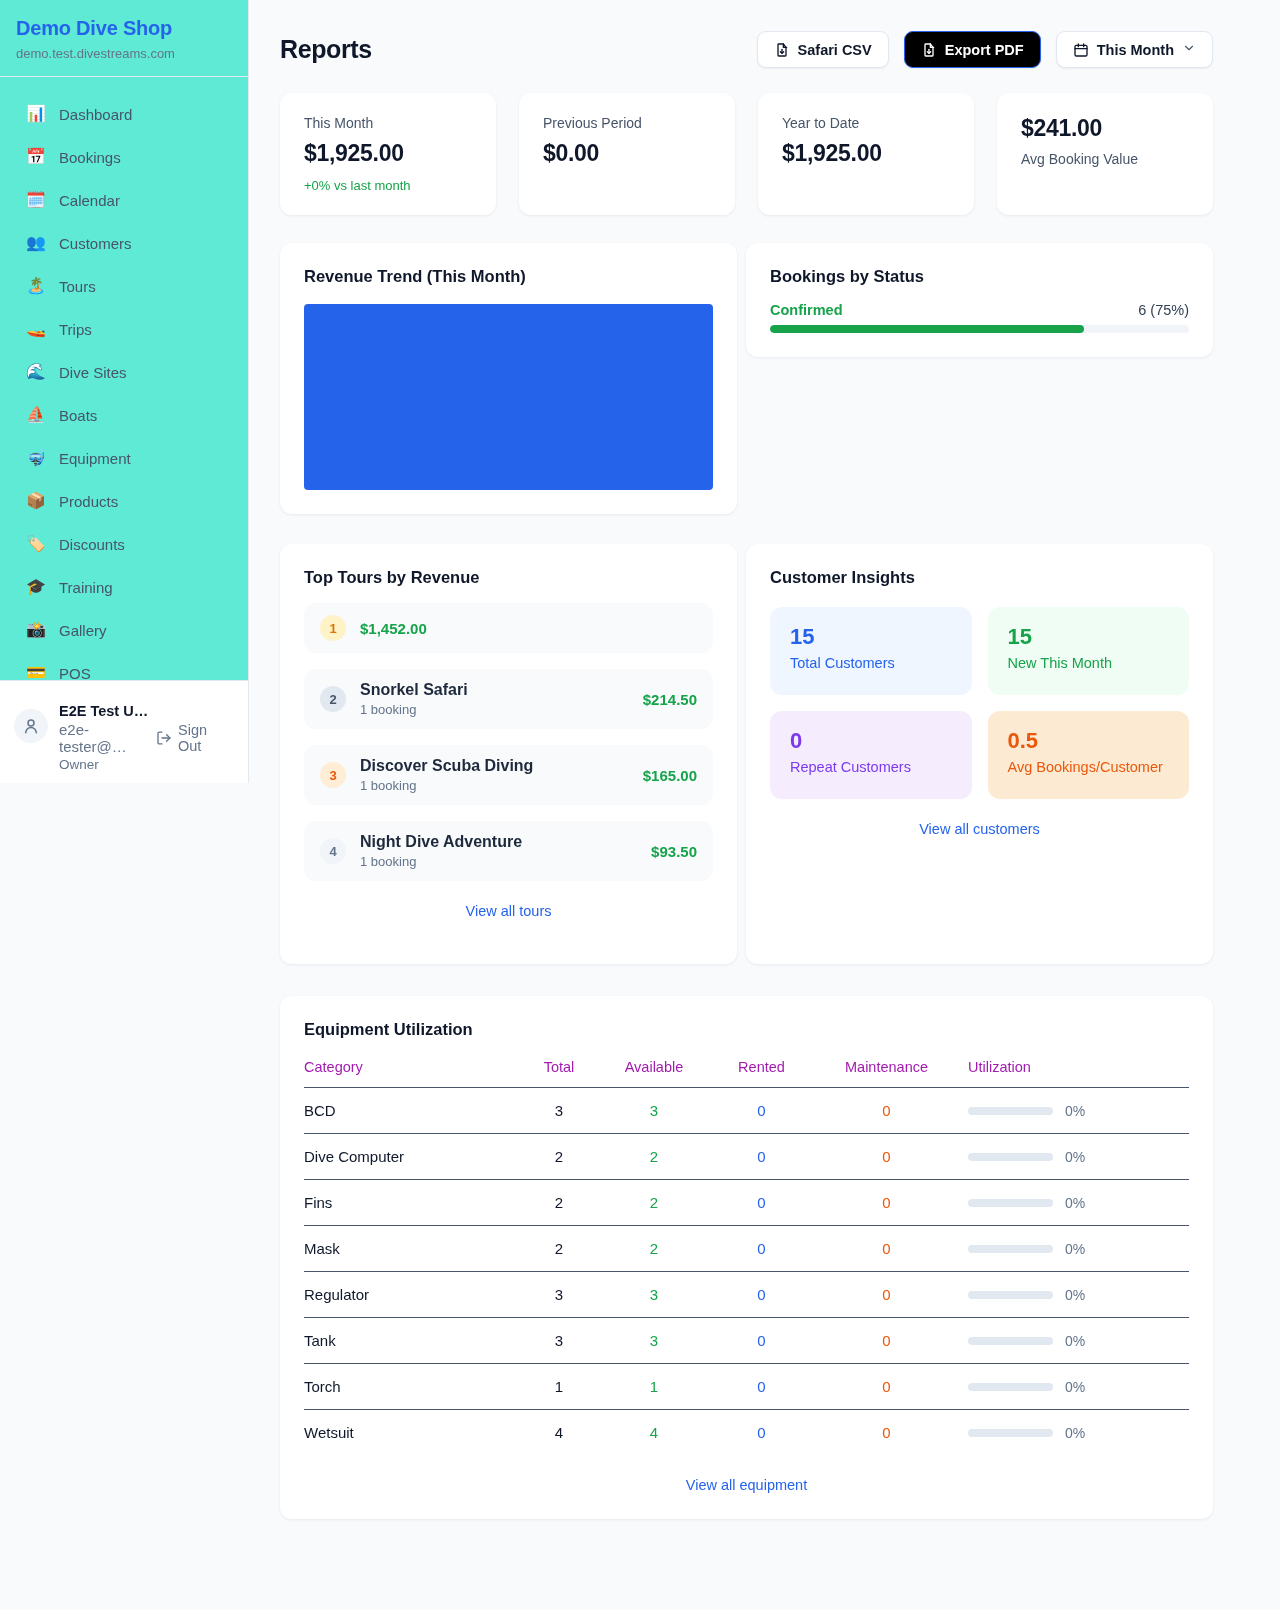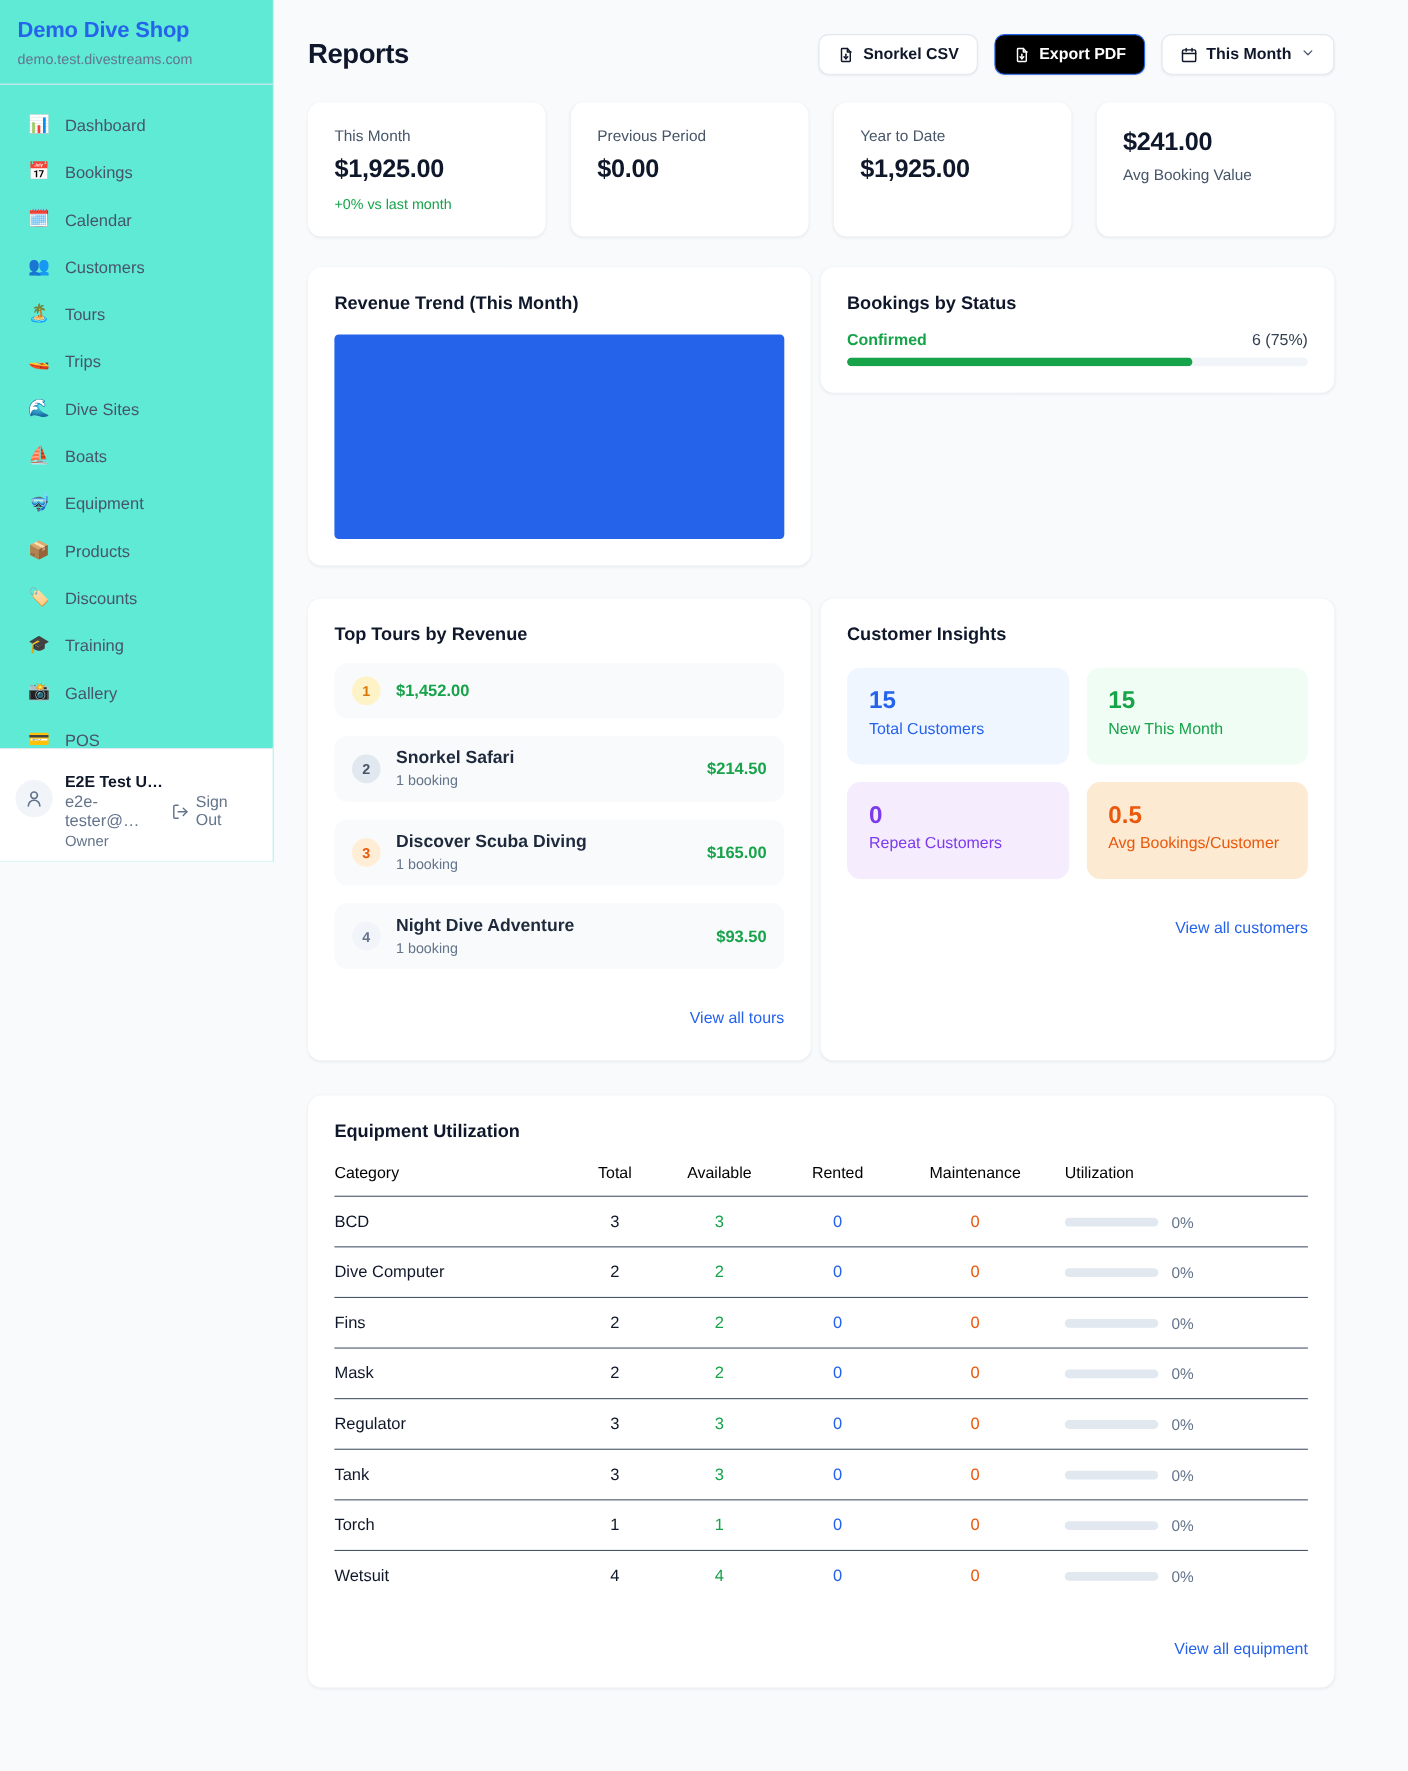--- a/index.html
+++ b/index.html
@@ -77,36 +77,36 @@
   .rank { width:26px; height:26px; border-radius:50%; flex:none; display:flex;
     align-items:center; justify-content:center; font-size:13px; font-weight:600; }
   .rank-1 { background:#fef3c7; color:#d97706; }
   .rank-2 { background:#e2e8f0; color:#475569; }
   .rank-3 { background:#ffedd5; color:#ea580c; }
   .rank-4 { background:#f1f5f9; color:#64748b; }
   .tour-info { flex:1; min-width:0; }
   .tour-name { font-size:16px; font-weight:600; color:#1e293b; }
   .tour-bookings { font-size:13px; color:#64748b; margin-top:3px; }
   .tour-revenue { font-size:15px; font-weight:bold; color:#16a34a; }
-  .view-all { display:block; width:100%; text-align:right; color:#2563eb; font-size:14.5px;
-    margin-top:37px; background:none; border:none; cursor:pointer; font-family:inherit; }
+  .view-all { display:block; width:100%; text-align:center; color:#2563eb; font-size:14.5px;
+    margin-top:22px; background:none; border:none; cursor:pointer; font-family:inherit; }
   
   .tiles { display:grid; grid-template-columns:1fr 1fr; gap:16px; margin-top:20px; }
   .tile { border-radius:12px; padding:17px 20px; height:88px; }
   .tile-value { font-size:22px; font-weight:bold; }
   .tile-label { font-size:14.5px; margin-top:5px; }
   .tile-blue { background:#eff6ff; color:#2563eb; }
   .tile-green { background:#f0fdf4; color:#16a34a; }
   .tile-purple { background:#f5ecfe; color:#7c3aed; }
   .tile-orange { background:#fdead2; color:#ea580c; }
   
   .equip-card { padding:24px 24px 26px; }
   .equip-table { margin-top:20px; }
   .t-row { display:flex; align-items:center; }
-  .t-head { color:#000000; font-size:14.5px; padding-bottom:12px; border-bottom:1px solid #475569; }
+  .t-head { color:#a21caf; font-size:14.5px; padding-bottom:12px; border-bottom:1px solid #475569; }
   .t-body-row { padding:14px 0; border-bottom:1px solid #475569; font-size:15px; }
   .t-body-row.last { border-bottom:none; }
   .c-cat { flex:1; font-weight:500; }
   .c-total { width:70px; text-align:center; }
   .c-avail { width:120px; text-align:center; }
   .c-rent { width:95px; text-align:center; }
   .c-maint { width:155px; text-align:center; }
   .c-util { width:225px; display:flex; align-items:center; gap:12px; padding-left:4px; }
   .t-body-row .c-avail { color:#16a34a; }
   .t-body-row .c-rent { color:#2563eb; }
@@ -212,21 +212,21 @@
   <div class="page-header">
     <h1 class="page-title">Reports</h1>
     <div class="header-actions">
       <button class="btn">
         <svg viewBox="0 0 24 24" fill="none" stroke="currentColor" stroke-width="2" stroke-linecap="round" stroke-linejoin="round">
             <path d="M14 3H7a1 1 0 0 0-1 1v16a1 1 0 0 0 1 1h10a1 1 0 0 0 1-1V8z"></path>
             <path d="M14 3v5h5"></path>
             <path d="M12 11v6"></path>
             <path d="M9.5 14.5 12 17l2.5-2.5"></path>
           </svg>
-        <span>Snorkel CSV</span>
+        <span>Safari CSV</span>
       </button>
       <button class="btn btn-primary">
         <svg viewBox="0 0 24 24" fill="none" stroke="currentColor" stroke-width="2" stroke-linecap="round" stroke-linejoin="round">
             <path d="M14 3H7a1 1 0 0 0-1 1v16a1 1 0 0 0 1 1h10a1 1 0 0 0 1-1V8z"></path>
             <path d="M14 3v5h5"></path>
             <path d="M12 11v6"></path>
             <path d="M9.5 14.5 12 17l2.5-2.5"></path>
           </svg>
         <span>Export PDF</span>
       </button>

